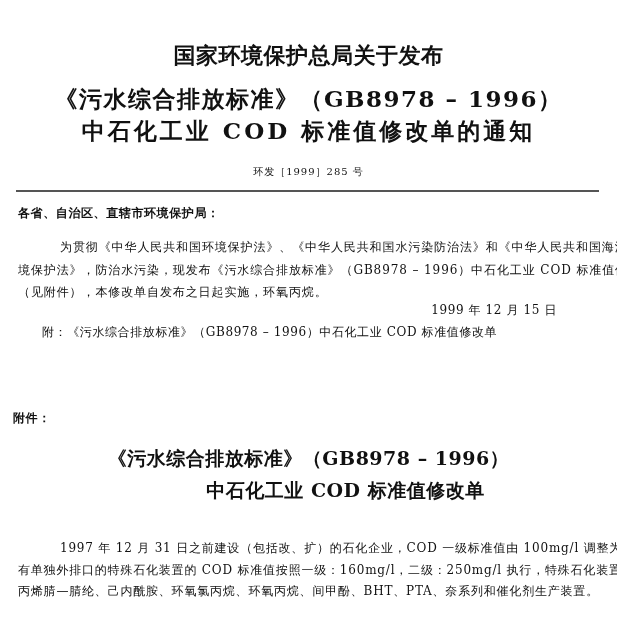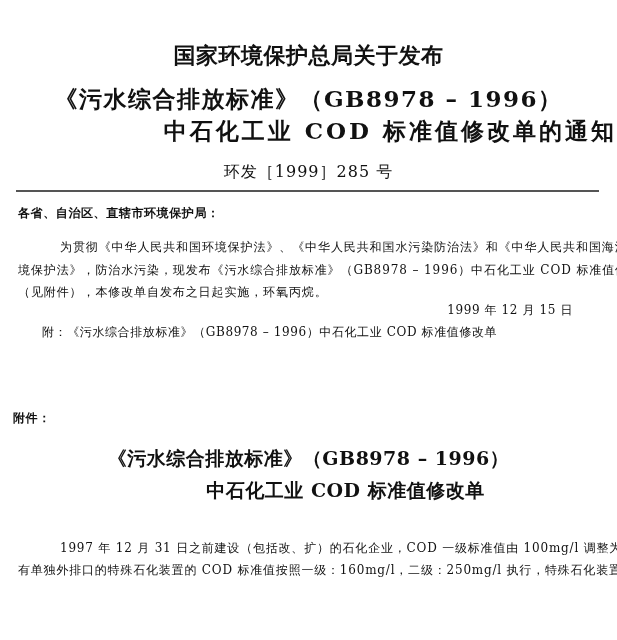--- a/index.html
+++ b/index.html
@@ -31,25 +31,24 @@
       font-weight: bold;
       letter-spacing: 1.5px;
       line-height: 30px;
     }
     .h3 {
       top: 116px;
       font-size: 23px;
       font-weight: bold;
       letter-spacing: 3px;
       line-height: 30px;
-      text-align: right;
     }
     .docno {
       top: 163px;
-      font-size: 16px;
+      font-size: 10px;
       letter-spacing: 1px;
       line-height: 18px;
     }
     .rule {
       position: absolute;
       left: 16px;
       top: 190px;
       width: 583px;
       height: 2px;
       background: #555555;
@@ -69,21 +68,21 @@
       left: 18px;
       top: 236px;
       width: 574px;
       font-size: 12px;
       line-height: 22.5px;
       letter-spacing: 0.9px;
     }
     .para1 .line { display: block; white-space: nowrap; }
     .indent { padding-left: 42px; }
     .date {
-      right: 44px;
+      right: 60px;
       top: 301px;
     }
     .attach-note {
       left: 42px;
       top: 323px;
     }
     .attach-label {
       left: 13px;
       top: 409px;
       font-weight: bold;
@@ -135,13 +134,14 @@
 <div class="abs body-text date">1999 年 12 月 15 日</div>
 <div class="abs body-text attach-note">附：《污水综合排放标准》（GB8978 – 1996）中石化工业 COD 标准值修改单</div>
 
 <div class="abs body-text attach-label">附件：</div>
 <div class="abs center sub1">《污水综合排放标准》（GB8978 – 1996）</div>
 <div class="abs center sub2">中石化工业 COD 标准值修改单</div>
 
 <div class="para2">
   <span class="line indent">1997 年 12 月 31 日之前建设（包括改、扩）的石化企业，COD 一级标准值由 100mg/l 调整为 120mg/l，</span>
   <span class="line">有单独外排口的特殊石化装置的 COD 标准值按照一级：160mg/l，二级：250mg/l 执行，特殊石化装置指：</span>
+  <span class="line">丙烯腈—腈纶、己内酰胺、环氧氯丙烷、环氧丙烷、间甲酚、BHT、PTA、奈系列和催化剂生产装置。</span>
 </div>
 
 </body></html>

